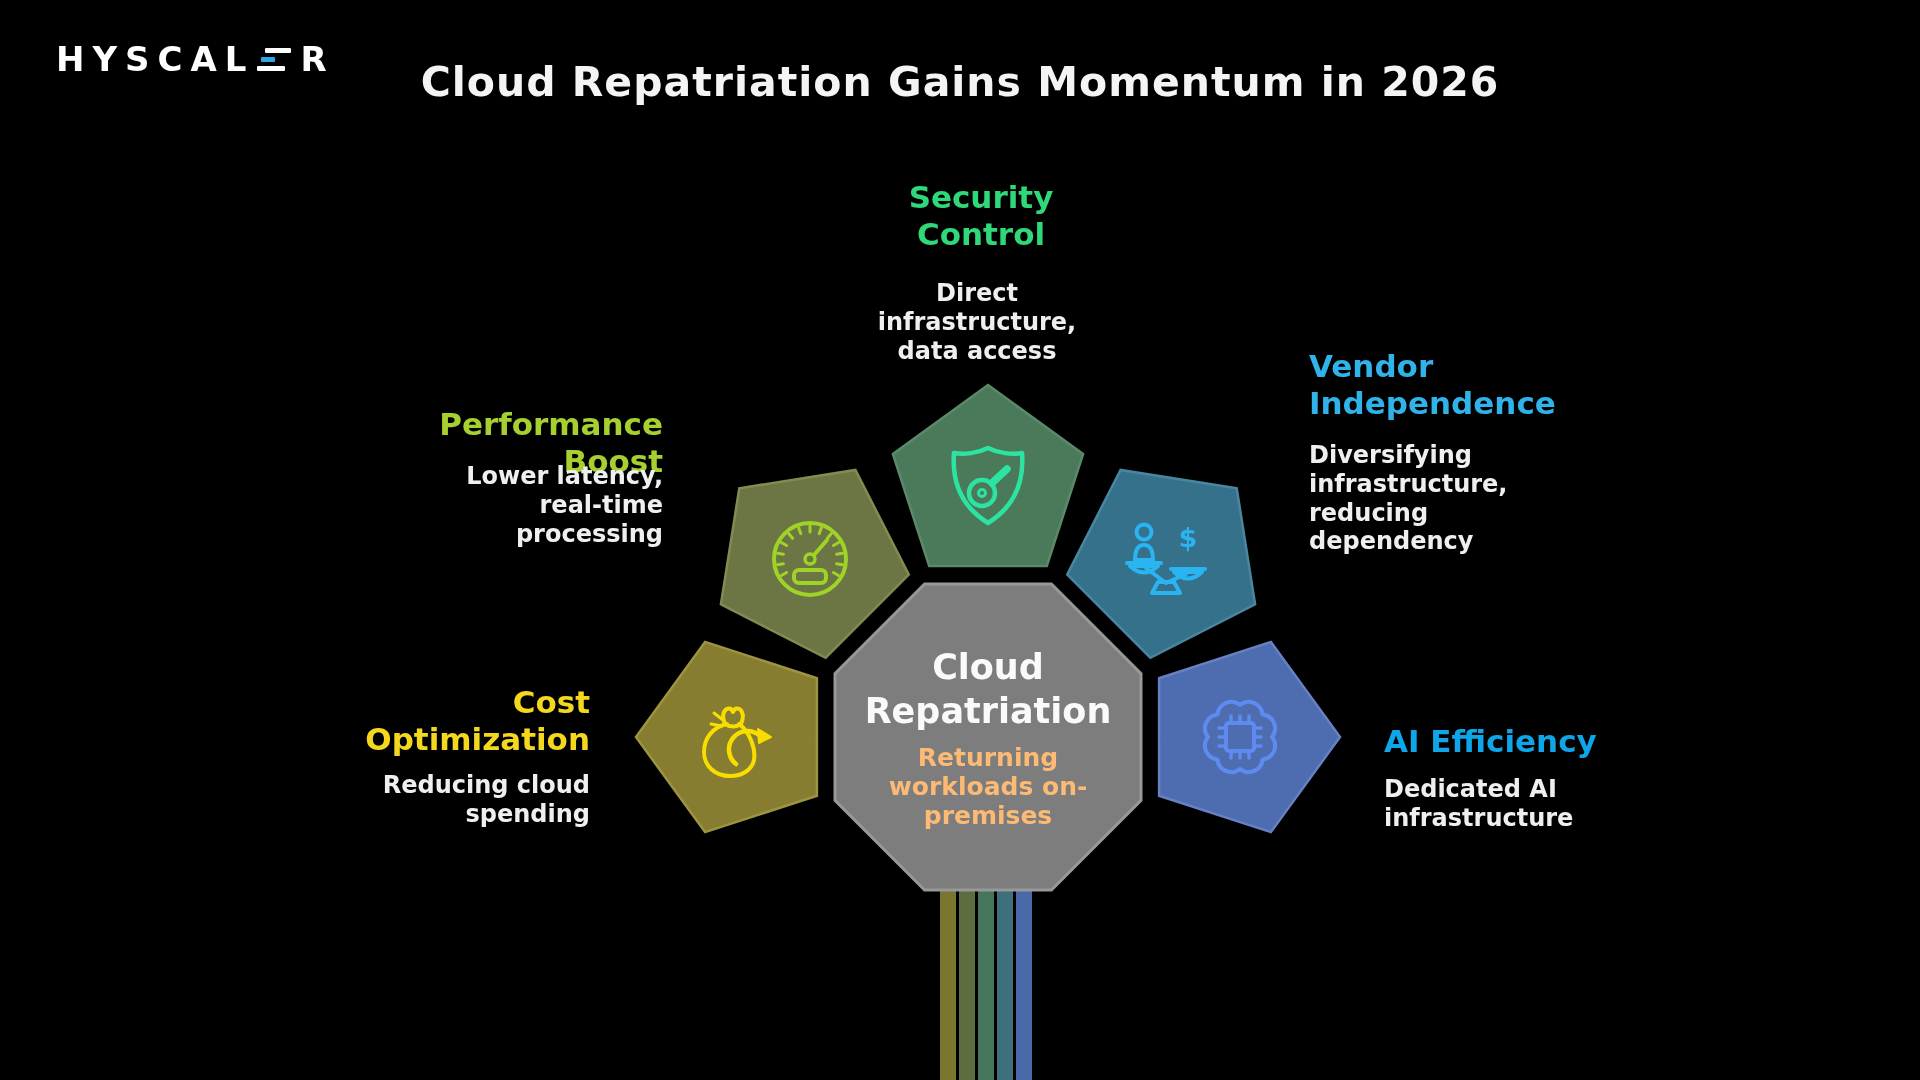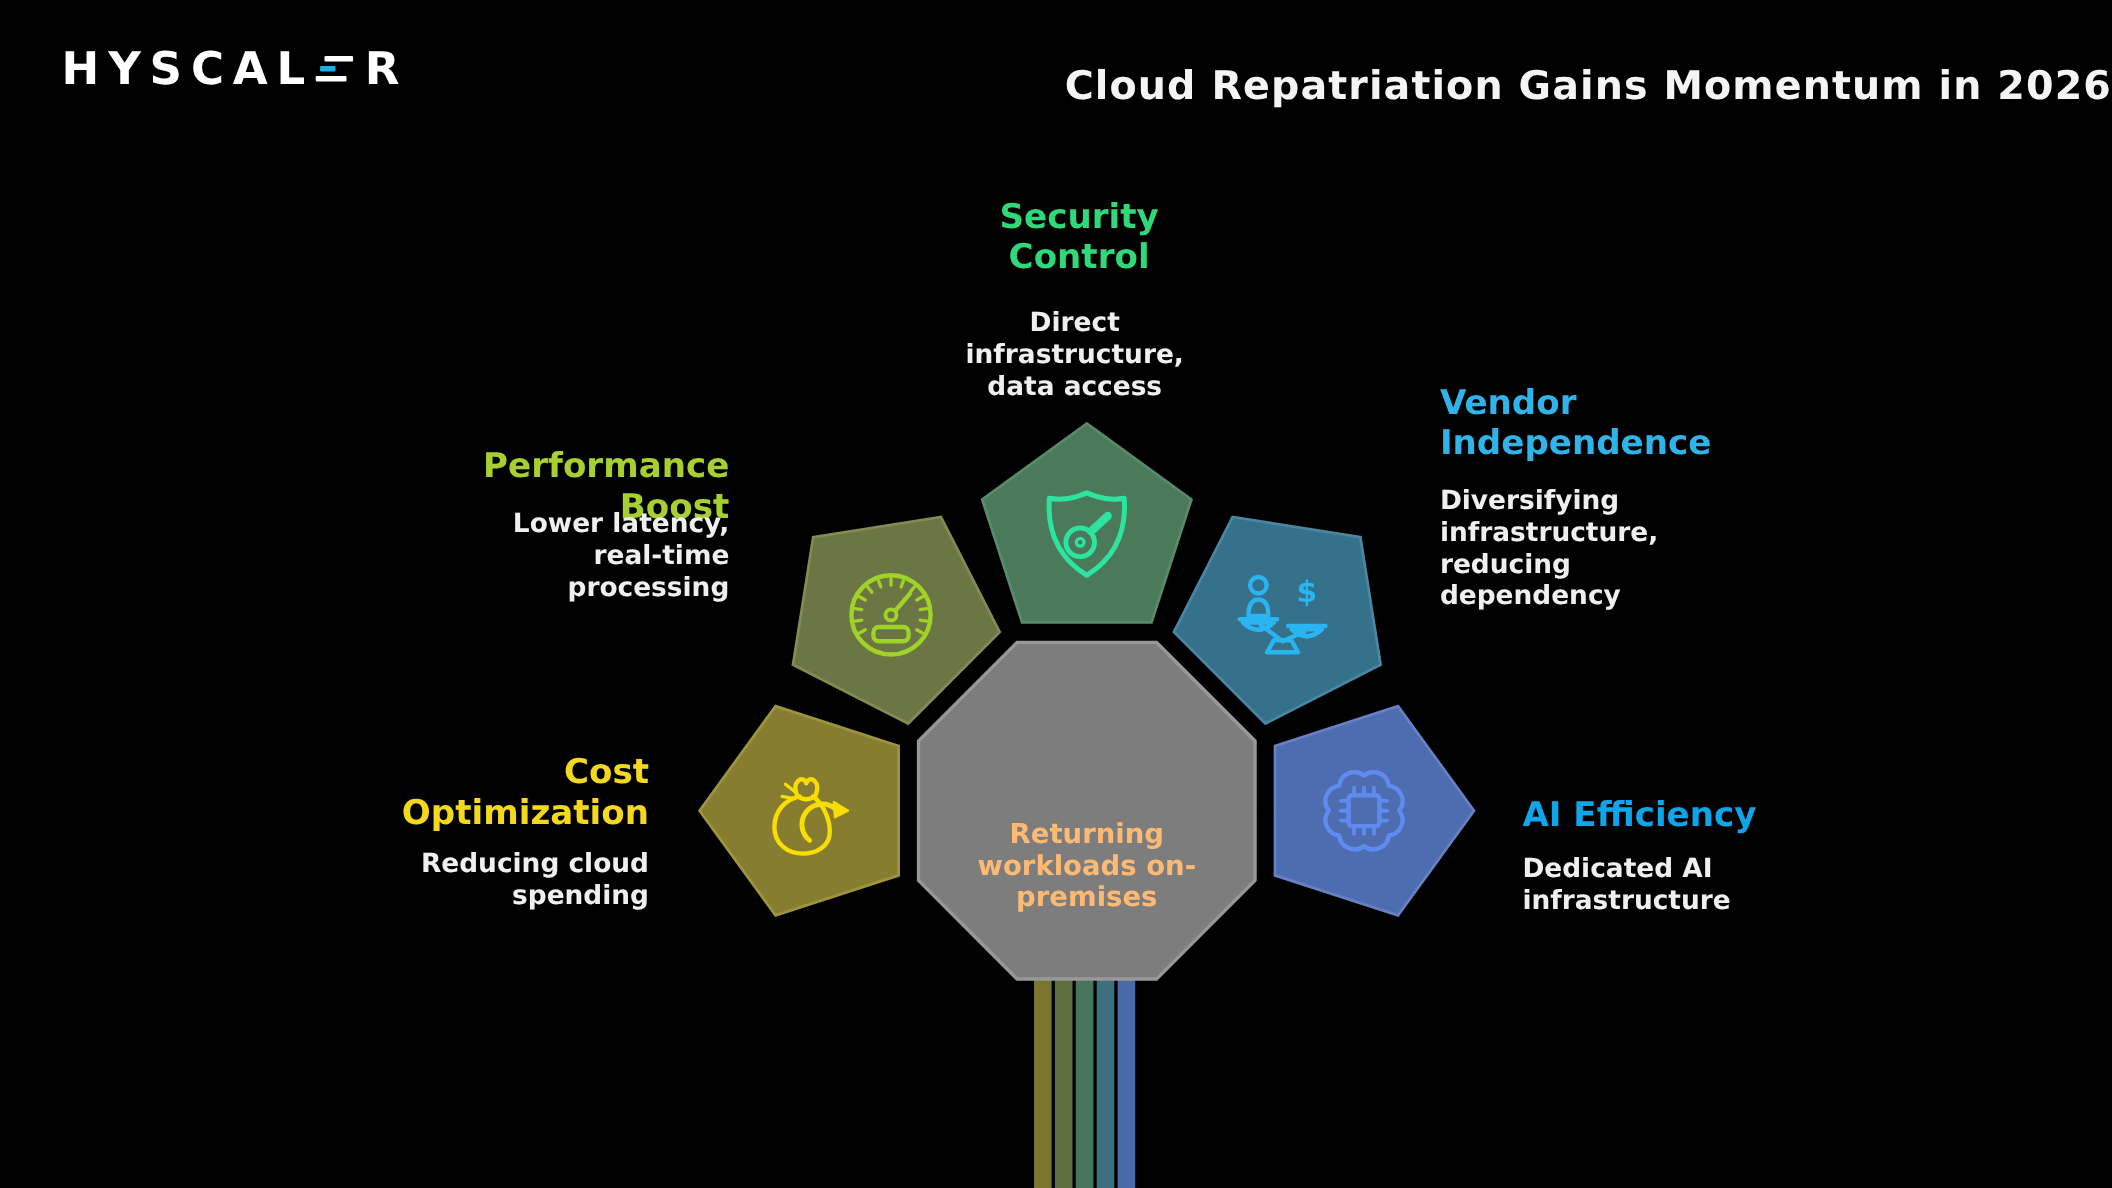--- a/index.html
+++ b/index.html
@@ -3,31 +3,31 @@
 <meta charset="utf-8">
 <style>
   html,body { margin:0; padding:0; background:#000; }
   .stage {
     position:relative; width:1920px; height:1080px; overflow:hidden;
     background:#000; font-family:"DejaVu Sans", sans-serif;
   }
   
   .logo {
     position:absolute; left:56px; top:42px; display:flex; align-items:center;
-    color:#fff; font-weight:bold; font-size:41px; letter-spacing:8px; line-height:1;
+    color:#fff; font-weight:bold; font-size:34px; letter-spacing:8px; line-height:1;
   }
   .logo .ebars { display:flex; flex-direction:column; gap:4px; margin-right:10px; margin-left:2px; }
   .logo .ebars .bar { height:5px; border-radius:1px; background:#fff; }
   .logo .ebars .bar.top { width:26px; margin-left:8px; }
   .logo .ebars .bar.mid { width:14px; margin-left:4px; }
   .logo .ebars .bar.bot { width:28px; margin-left:0; }
   
   .title {
-    position:absolute; left:0; right:0; top:58px; text-align:right;
-    color:#f4f4f4; font-size:36px; font-weight:bold; letter-spacing:1px;
+    position:absolute; left:0; right:0; top:58px; text-align:center;
+    color:#f4f4f4; font-size:41px; font-weight:bold; letter-spacing:1px;
   }
   
   svg.diagram { position:absolute; left:0; top:0; }
   
   .tb {
     position:absolute; font-weight:bold; white-space:pre-line; line-height:1.2;
   }
   .petal-label { font-size:31px; }
   .petal-desc  { font-size:24px; color:#efefef; }
   #lbl-security  { left:829px;  top:179px; width:304px; text-align:center; }
@@ -156,17 +156,19 @@
 
   <div class="tb petal-label" id="lbl-cost" style="color: rgb(243, 216, 29);">Cost
 Optimization</div>
   <div class="tb petal-desc" id="desc-cost">Reducing cloud
 spending</div>
 
   <div class="tb petal-label" id="lbl-ai" style="color: #0ea5e9;">AI Efficiency</div>
   <div class="tb petal-desc" id="desc-ai">Dedicated AI
 infrastructure</div>
 
+  <div class="tb" id="center-title">Cloud
+Repatriation</div>
   <div class="tb" id="center-sub">Returning
 workloads on-
 premises</div>
 
 </div>
 
 </body></html>

